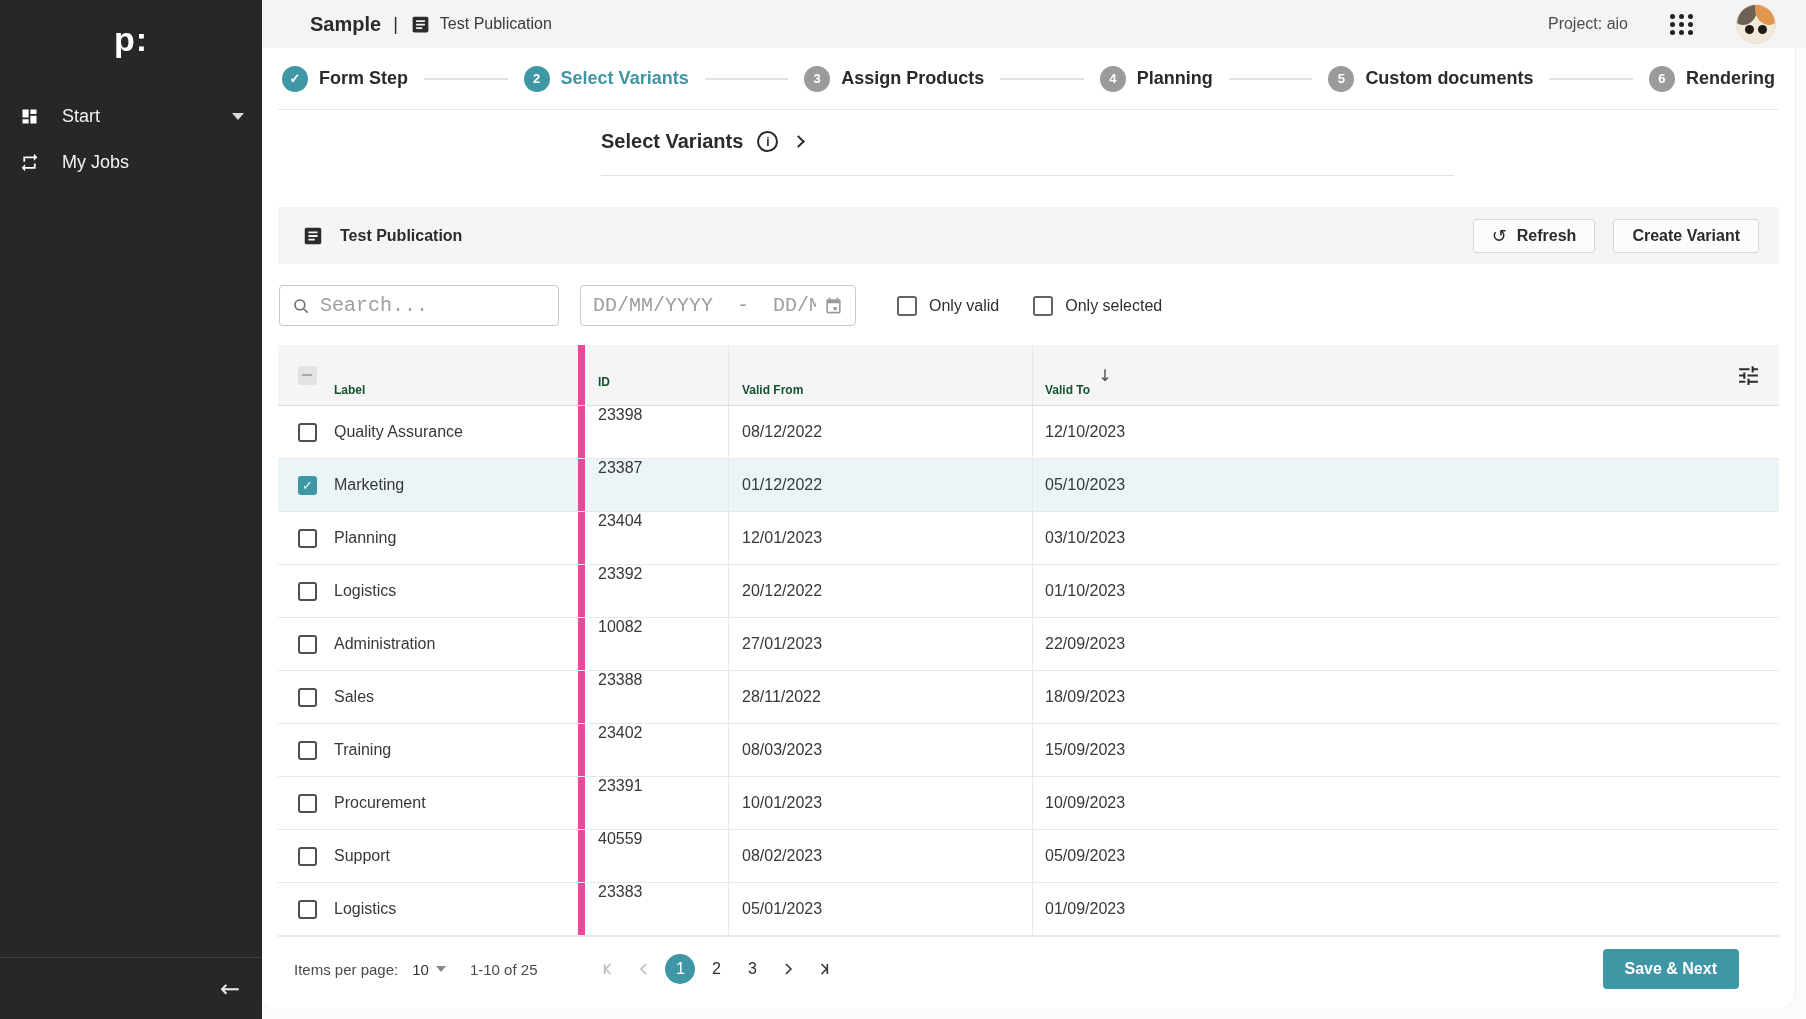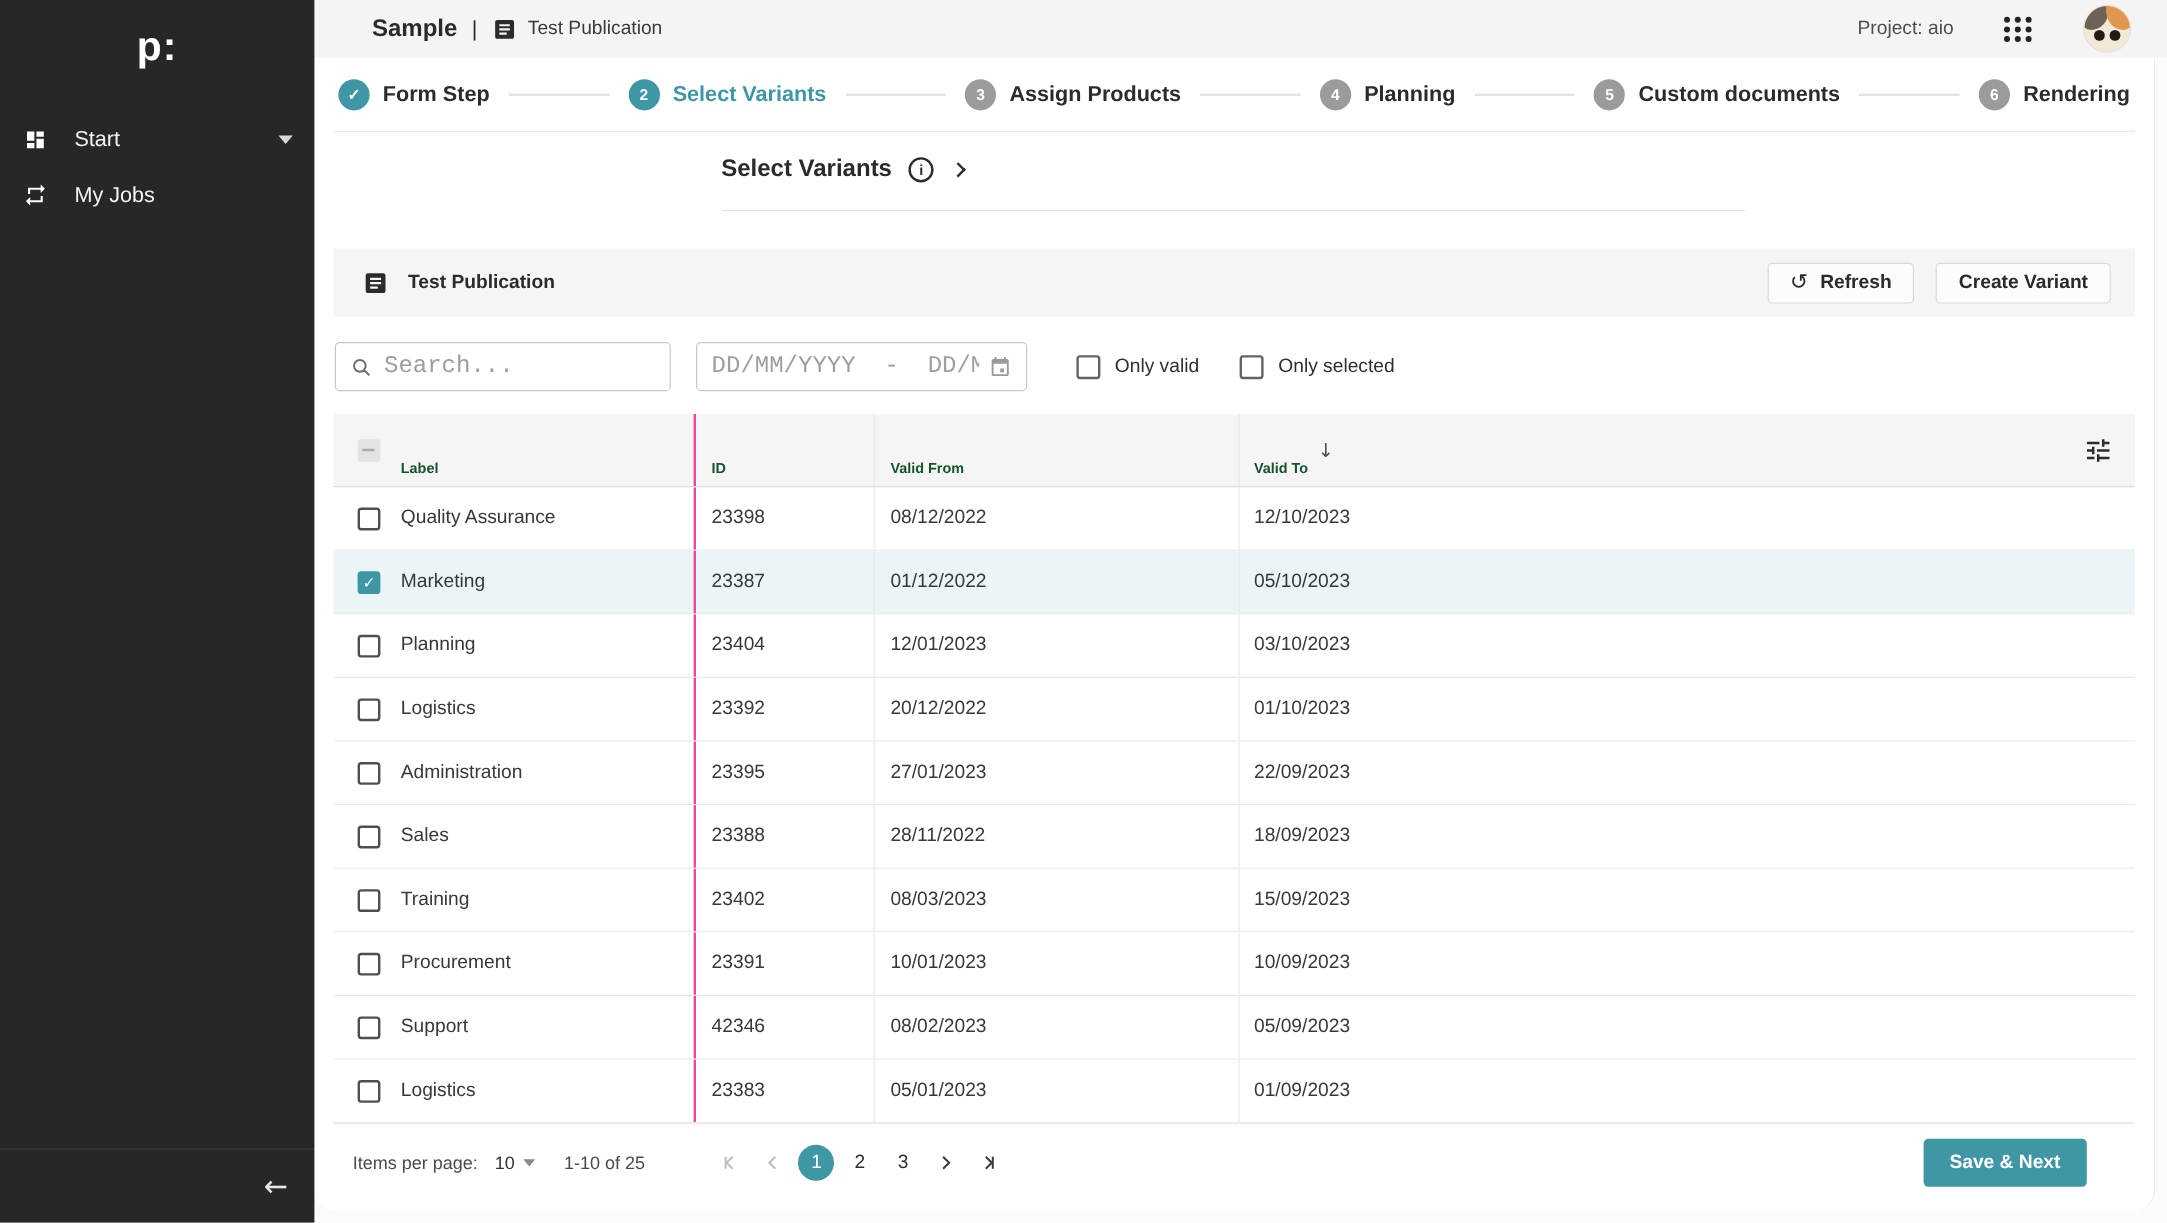--- a/index.html
+++ b/index.html
@@ -70,21 +70,21 @@
   .check-group { display:flex; align-items:center; gap:12px; margin-left:41px; cursor:pointer; }
   .cg2 { margin-left:34px; }
   .cbox { width:20px; height:20px; border:2px solid #646464; border-radius:3px; background:#fff; }
   .check-label { font-size:16px; color:#2f2f2f; }
 
   
   .table { margin-top:19px; border-bottom:1px solid #e8e8e8; }
   .trow { display:flex; align-items:center; height:53px; border-bottom:1px solid #e8e8e8; background:#fff; }
   .thead { height:61px; background:var(--panel); border-bottom:1px solid #dcdcdc; position:relative; }
   .col-label { width:300px; display:flex; align-items:center; padding-left:20px; gap:17px; align-self:stretch; }
-  .col-id { width:150px; padding-left:13px; border-left:2px solid #ec4899; align-self:stretch; display:flex; align-items:center; }
+  .col-id { width:150px; padding-left:13px; border-left:7px solid #ec4899; align-self:stretch; display:flex; }
   .col-from { width:304px; padding-left:13px; border-left:1px solid #e8e8e8; align-self:stretch; display:flex; align-items:center; }
   .col-to { flex:1; padding-left:12px; border-left:1px solid #e8e8e8; align-self:stretch; display:flex; align-items:center; }
   .th { font-size:12px; font-weight:700; color:#14532d;margin-top:30px; }
   .sort-arrow { font-family:"DejaVu Sans", sans-serif; font-size:16px; color:#4d4d4d; margin-left:8px; font-weight:400; }
   .cell { font-size:16px; color:#383838; }
   .row-check { width:19px; height:19px; border:2px solid #4f4f4f; border-radius:3px; background:#fff; flex:none; cursor:pointer; display:flex; align-items:center; justify-content:center; font-size:13px; color:transparent; }
   .row-check.checked { background:var(--accent); border-color:var(--accent); color:#fff; }
   .head-check { width:19px; height:19px; border-radius:3px; background:#e3e3e3; flex:none; position:relative; cursor:pointer; }
   .head-check::after { content:""; position:absolute; left:4px; top:8px; width:10px; height:2.5px; background:#a9a9a9; }
   .trow.selected { background:#ebf5f8; }
@@ -338,21 +338,21 @@
     <div class="col-to">
                 <span class="cell">01/10/2023</span>
               </div>
   </div>
             <div class="trow">
     <div class="col-label">
       <span class="row-check"></span>
       <span class="cell">Administration</span>
     </div>
     <div class="col-id">
-                <span class="cell">23395</span>
+                <span class="cell">10082</span>
               </div>
     <div class="col-from">
                 <span class="cell">27/01/2023</span>
               </div>
     <div class="col-to">
                 <span class="cell">22/09/2023</span>
               </div>
   </div>
             <div class="trow">
     <div class="col-label">
@@ -398,21 +398,21 @@
     <div class="col-to">
                 <span class="cell">10/09/2023</span>
               </div>
   </div>
             <div class="trow">
     <div class="col-label">
       <span class="row-check"></span>
       <span class="cell">Support</span>
     </div>
     <div class="col-id">
-                <span class="cell">42346</span>
+                <span class="cell">40559</span>
               </div>
     <div class="col-from">
                 <span class="cell">08/02/2023</span>
               </div>
     <div class="col-to">
                 <span class="cell">05/09/2023</span>
               </div>
   </div>
             <div class="trow">
     <div class="col-label">

